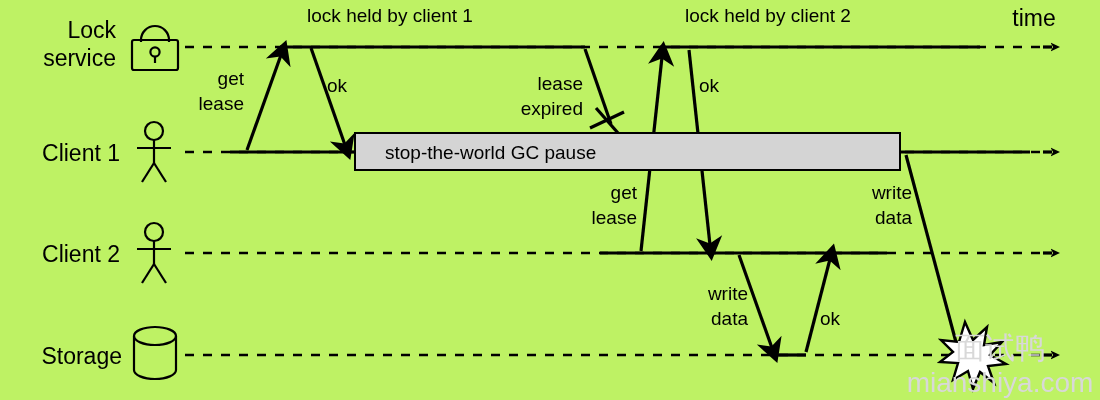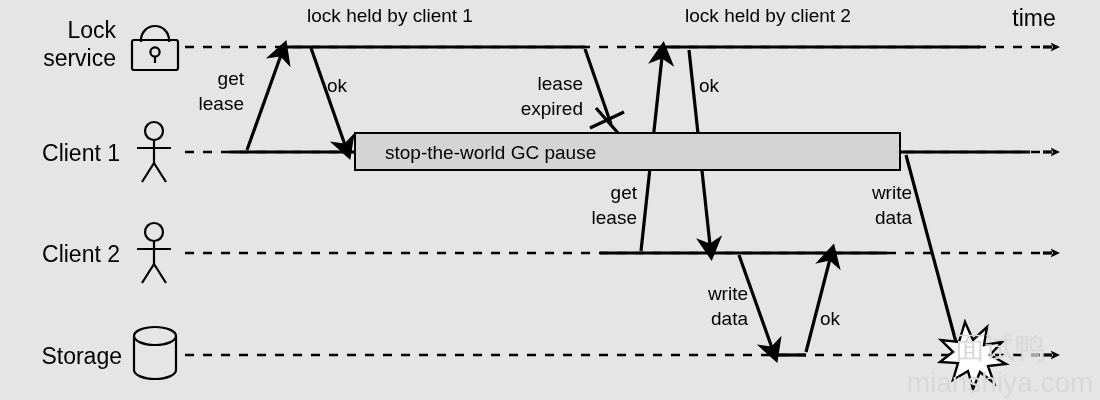--- a/index.html
+++ b/index.html
@@ -8,21 +8,21 @@
     background: #ffffff;
   }
   body {
     font-family: "Liberation Sans", sans-serif;
     -webkit-font-smoothing: antialiased;
   }
   #diagram-root {
     position: relative;
     width: 1100px;
     height: 400px;
-    background: #e5e5e5;
+    background: #bef264;
     overflow: hidden;
   }
   svg.canvas {
     position: absolute;
     inset: 0;
     width: 1100px;
     height: 400px;
     display: block;
   }
   .lane-label-text {

